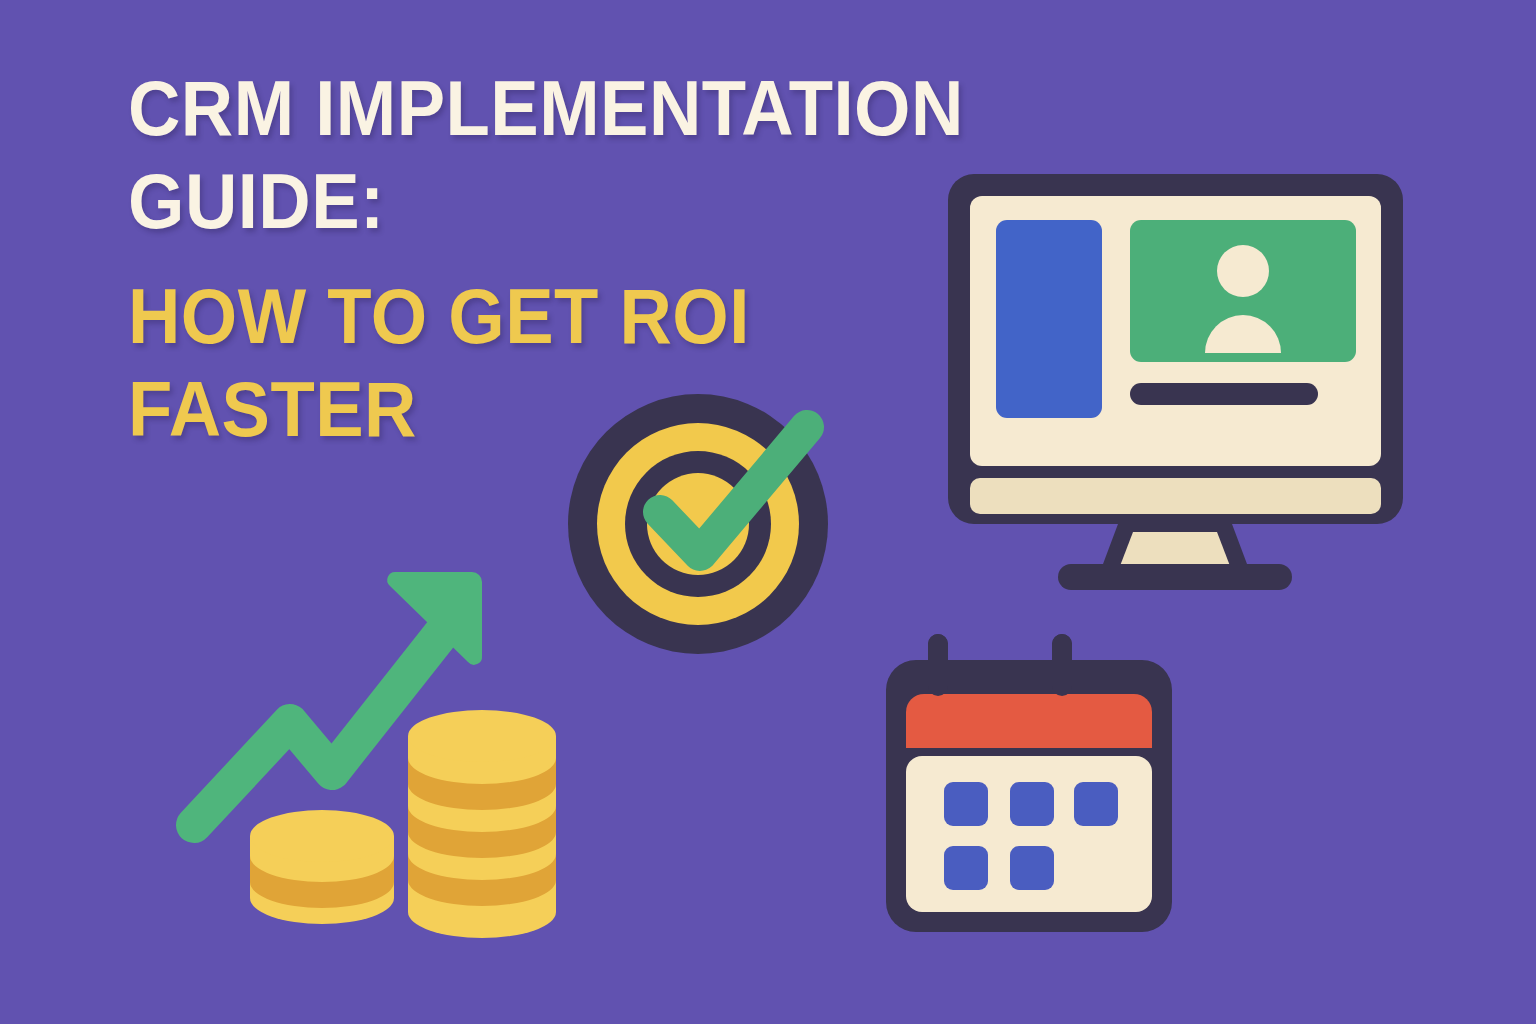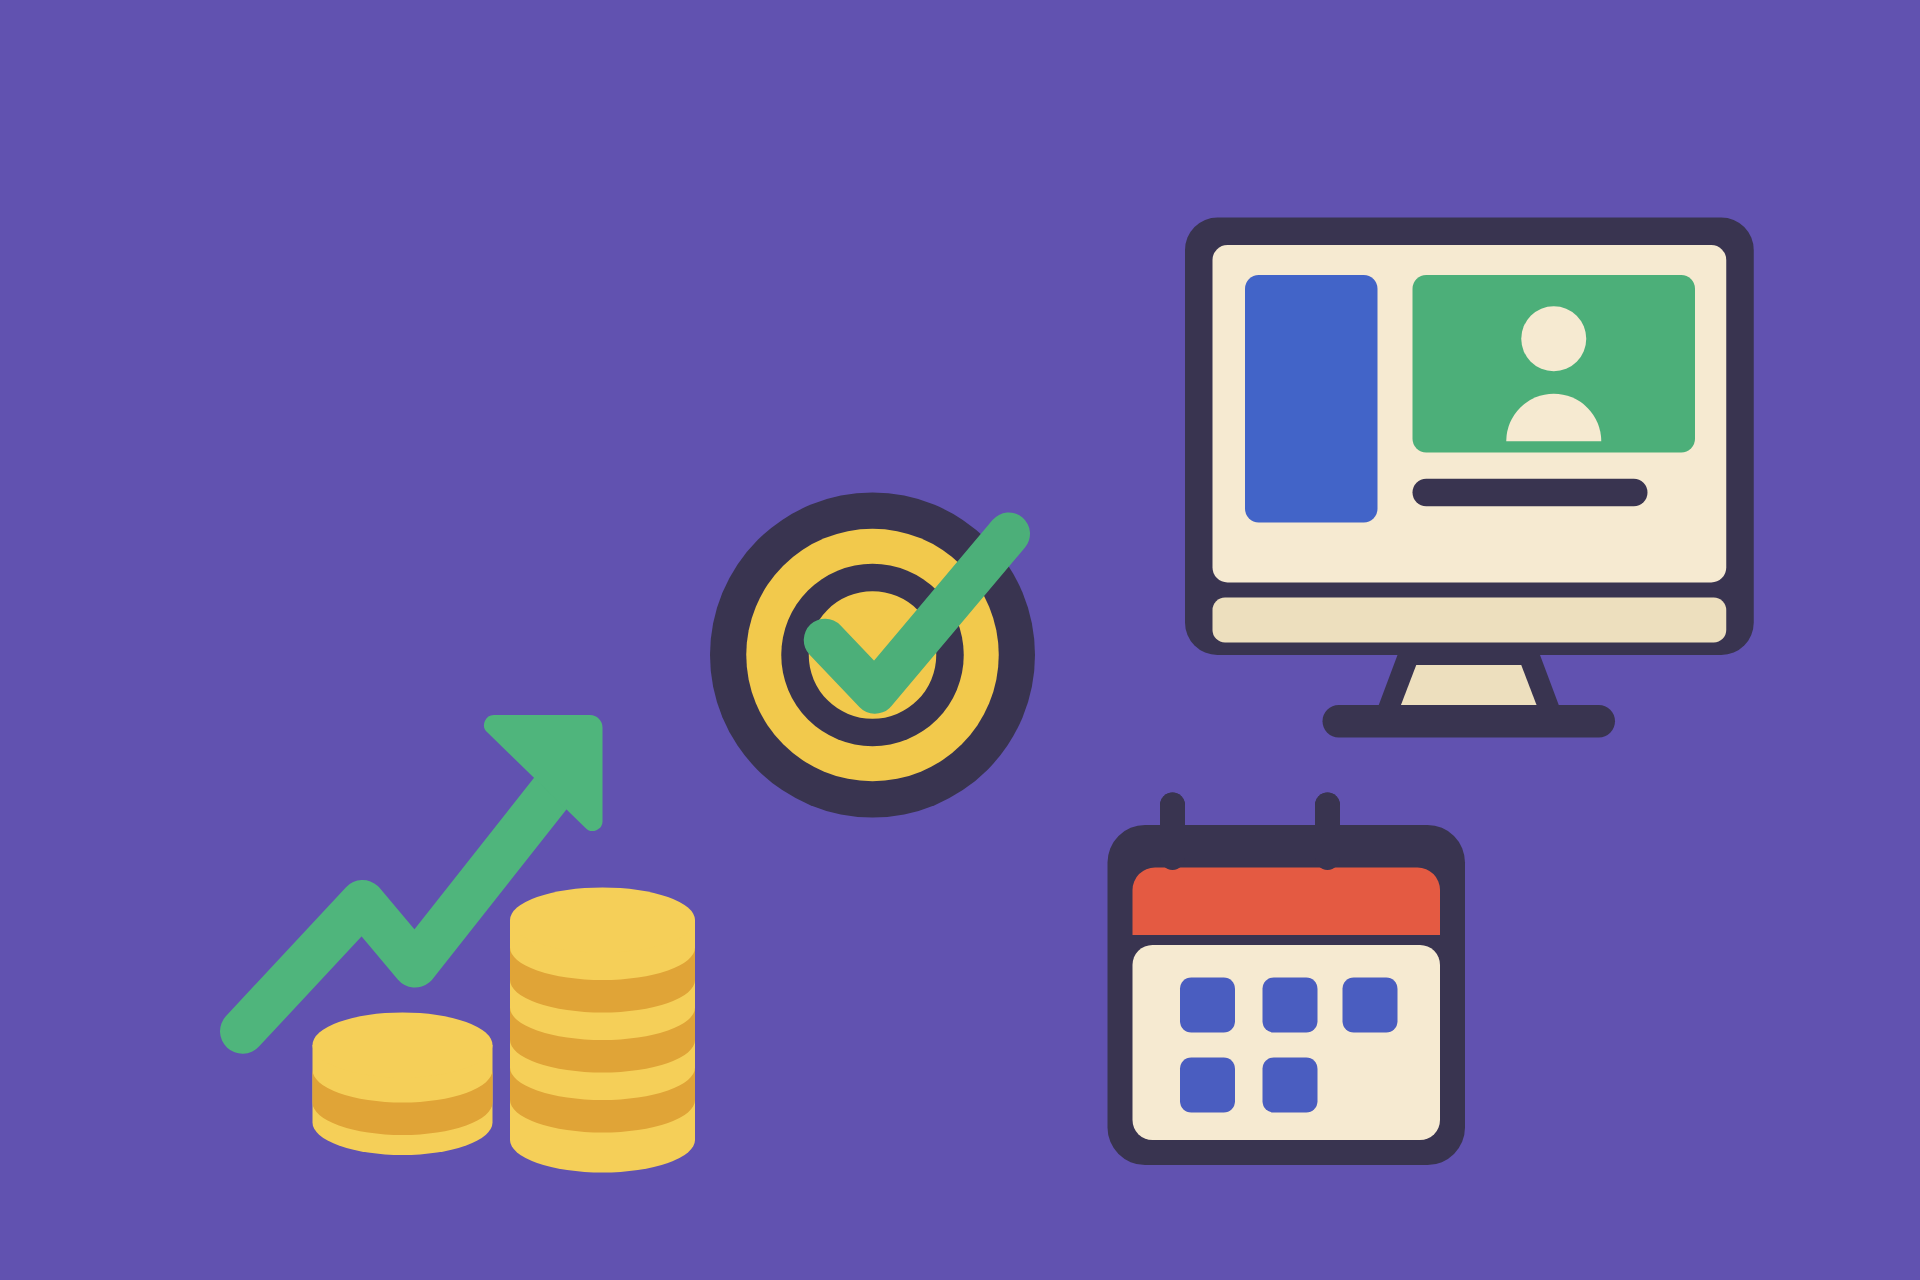--- a/index.html
+++ b/index.html
@@ -45,20 +45,26 @@
   #target-art   { left: 562px;  top: 388px; width: 296px; height: 272px; }
   #growth-art   { left: 180px;  top: 560px; width: 400px; height: 385px; }
 
   .art svg { display: block; width: 100%; height: 100%; overflow: visible; }
 </style>
 </head>
 <body>
 
 <div id="poster" style="background: rgb(97, 82, 176);">
 
+  <div id="title-block">
+    <div class="title-line title-primary" id="title-line-1" style="color: rgb(250, 243, 227);">CRM IMPLEMENTATION</div>
+    <div class="title-line title-primary" id="title-line-2" style="color: rgb(250, 243, 227);">GUIDE:</div>
+    <div class="title-line title-accent" id="title-line-3" style="color: rgb(239, 201, 79);">HOW TO GET ROI</div>
+    <div class="title-line title-accent" id="title-line-4" style="color: rgb(239, 201, 79);">FASTER</div>
+  </div>
 
   <div class="art" id="monitor-art">
     <svg viewBox="0 0 490 430" xmlns="http://www.w3.org/2000/svg">
 
       <rect x="18" y="6" width="455" height="350" rx="26" ry="26" fill="#393450"></rect>
 
       <rect x="40" y="28" width="411" height="270" rx="12" ry="12" fill="#f6ead1"></rect>
 
       <rect x="40" y="310" width="411" height="36" rx="10" ry="10" fill="#eddfbe"></rect>
 

